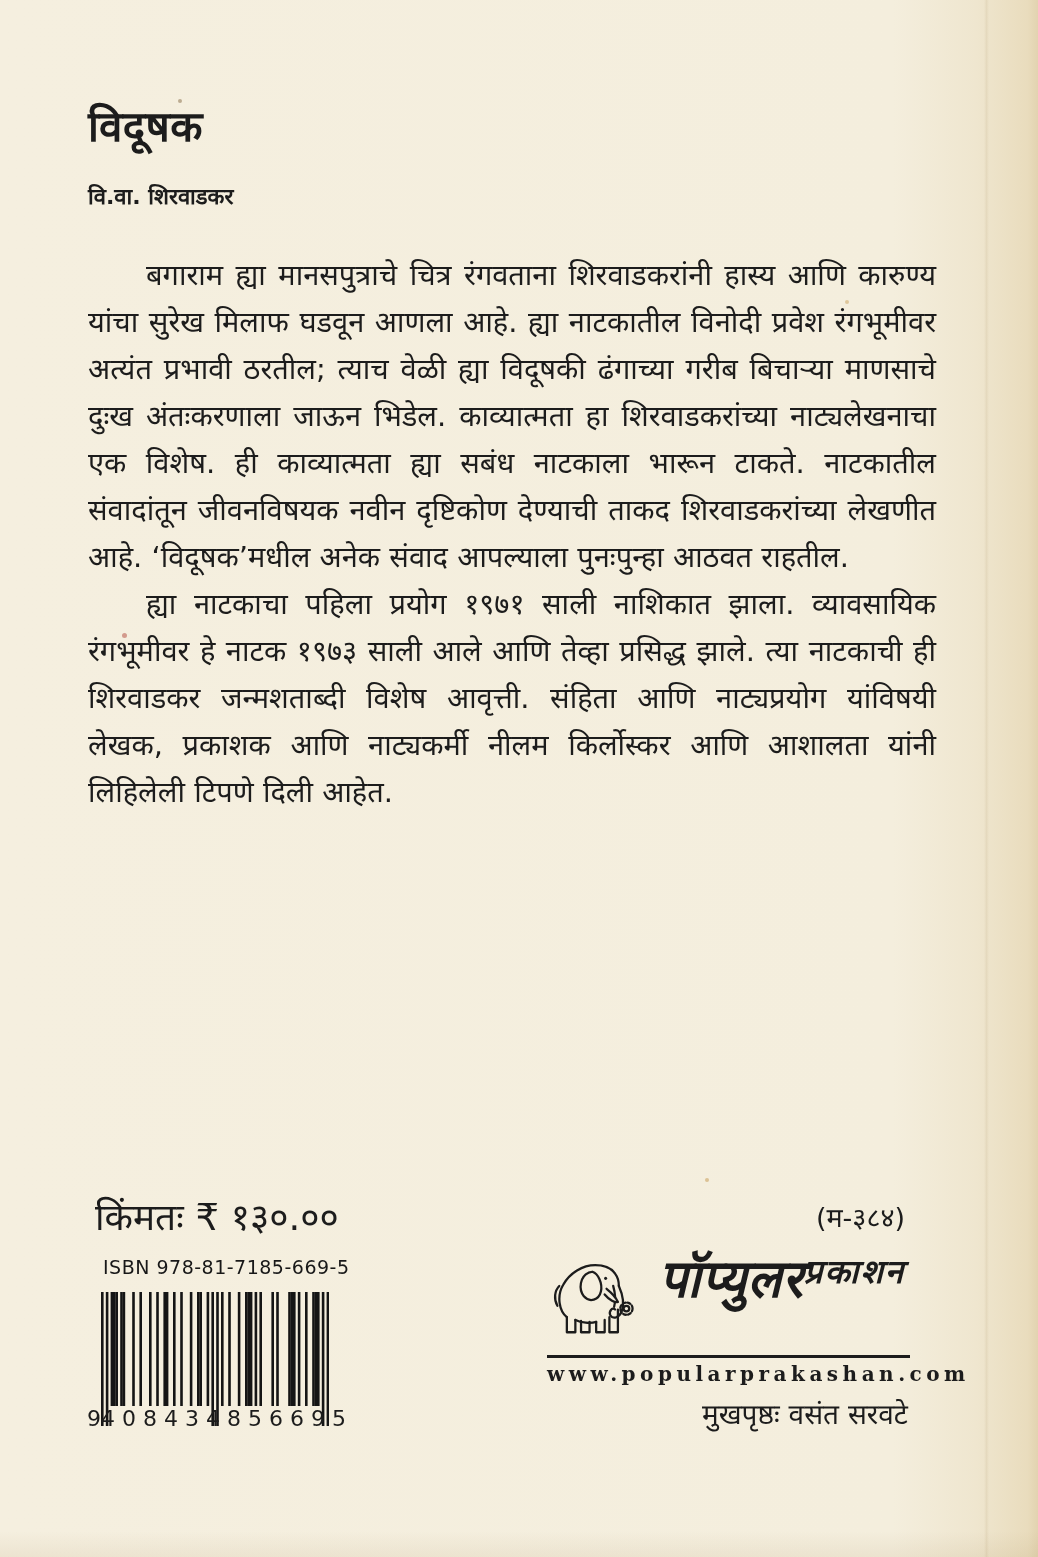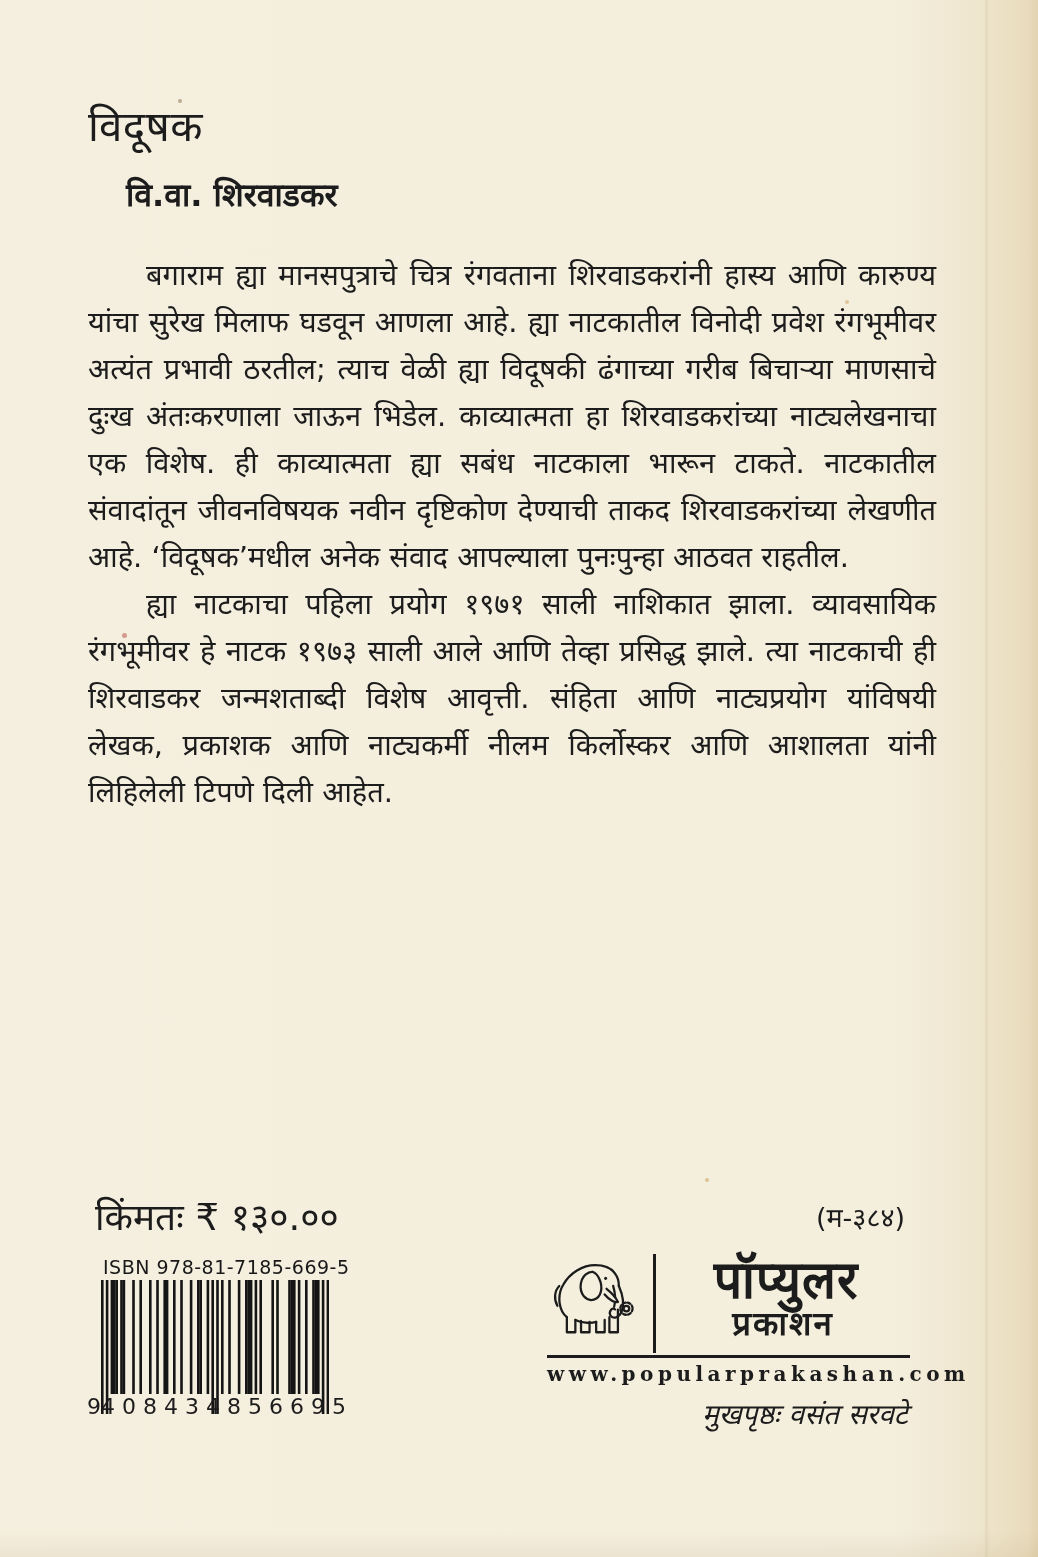--- a/index.html
+++ b/index.html
@@ -23,25 +23,25 @@
     background:linear-gradient(90deg,rgba(150,120,70,0) 0%,rgba(150,120,70,0.10) 50%,rgba(150,120,70,0) 100%);
   }
   .speck{position:absolute;border-radius:50%;}
   .sp1{left:178px;top:99px;width:4px;height:4px;background:rgba(120,90,50,.45);}
   .sp2{left:122px;top:633px;width:5px;height:5px;background:rgba(170,50,40,.45);}
   .sp3{left:845px;top:300px;width:4px;height:4px;background:rgba(190,140,60,.4);}
   .sp4{left:705px;top:1178px;width:4px;height:4px;background:rgba(190,140,60,.45);}
 
   .title{
     position:absolute;left:88px;top:96px;
-    font-size:42px;font-weight:400;letter-spacing:.5px;
+    font-size:42px;font-weight:700;letter-spacing:.5px;
   }
   .author{
-    position:absolute;left:88px;top:172px;
-    font-size:32px;font-weight:700;margin-left:38px;
+    position:absolute;left:88px;top:180px;
+    font-size:22px;font-weight:700;
   }
   .body-text{
     position:absolute;left:88px;top:252px;width:848px;
     font-size:29px;line-height:47px;text-align:justify;
   }
   .body-text p{margin:0;}
   .body-text p.indent{text-indent:58px;}
 
   .price{
     position:absolute;left:95px;top:1190px;
@@ -50,56 +50,55 @@
   .code{
     position:absolute;right:133px;top:1198px;
     font-size:27px;
   }
 
   .barcode-block{
     position:absolute;left:95px;top:1256px;width:244px;
   }
   .isbn-label{
     font-size:19px;letter-spacing:.5px;white-space:nowrap;
-    margin-left:8px;margin-bottom:2px;color:#181818;
+    margin-left:8px;margin-bottom:14px;color:#181818;
   }
   .bars{display:block;margin-left:6px;}
   .barcode-digits{
     display:flex;align-items:flex-start;margin-top:-20px;margin-left:-8px;
     font-size:22px;letter-spacing:0;
   }
   .barcode-digits .d-first{width:22px;}
   .barcode-digits .d-left{flex:1;text-align:center;letter-spacing:7px;}
   .barcode-digits .d-right{flex:1;text-align:center;letter-spacing:7px;}
 
   .logo-block{
     position:absolute;left:547px;top:1254px;width:363px;
   }
   .logo-top{display:flex;align-items:stretch;height:99px;}
   .elephant{width:104px;height:96px;flex:none;}
   .logo-divider{width:3px;background:#1c1c1c;margin:0 6px 0 2px;}
-  .logo-names{flex:1;display:flex;flex-direction:column;justify-content:flex-start;}
+  .logo-names{flex:1;display:flex;flex-direction:row;justify-content:flex-start;font-style:italic;}
   .pub-name1{
     font-size:50px;line-height:52px;font-weight:700;letter-spacing:1px;
     text-align:center;transform:scaleY(1.05);
   }
   .pub-name2{
     font-size:33px;line-height:36px;font-weight:700;letter-spacing:2px;
     text-align:center;padding-right:6px;
   }
   .logo-rule{height:3px;background:#1c1c1c;margin-top:2px;}
   .website{
     margin-top:4px;text-align:left;
     font-family:"DejaVu Serif",serif;
     font-size:20px;font-weight:700;letter-spacing:4.5px;white-space:nowrap;
   }
   .cover-credit{
     position:absolute;right:130px;top:1394px;
     font-size:28px;
-    font-style:italic;
   }
 </style>
 </head>
 <body>
 
 <div class="cover">
 
   <div class="crease"></div>
   <div class="speck sp1"></div>
   <div class="speck sp2"></div>

